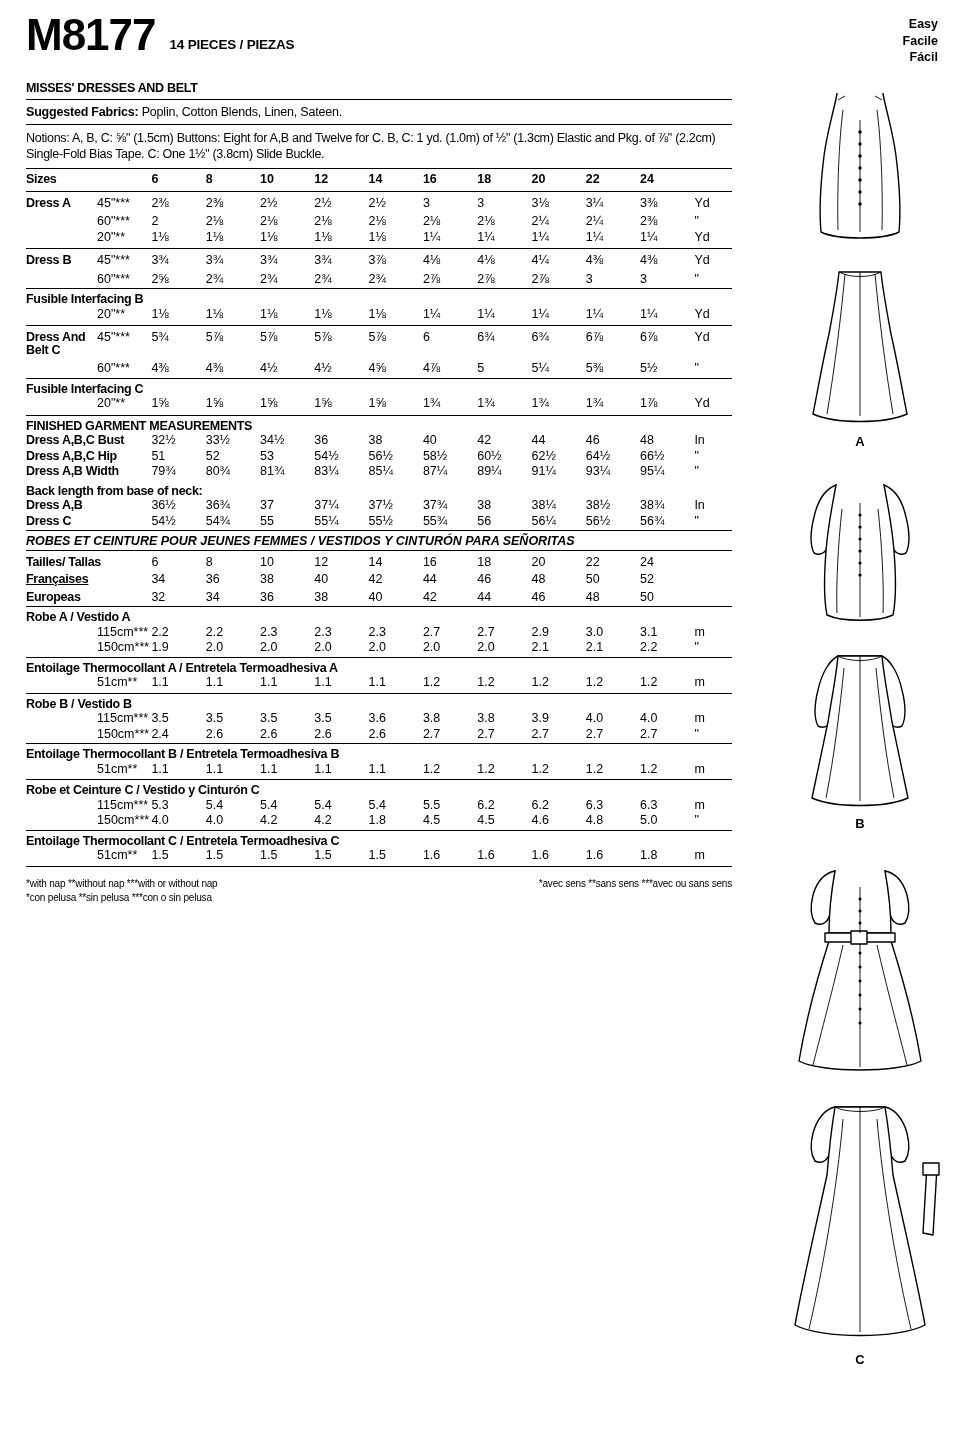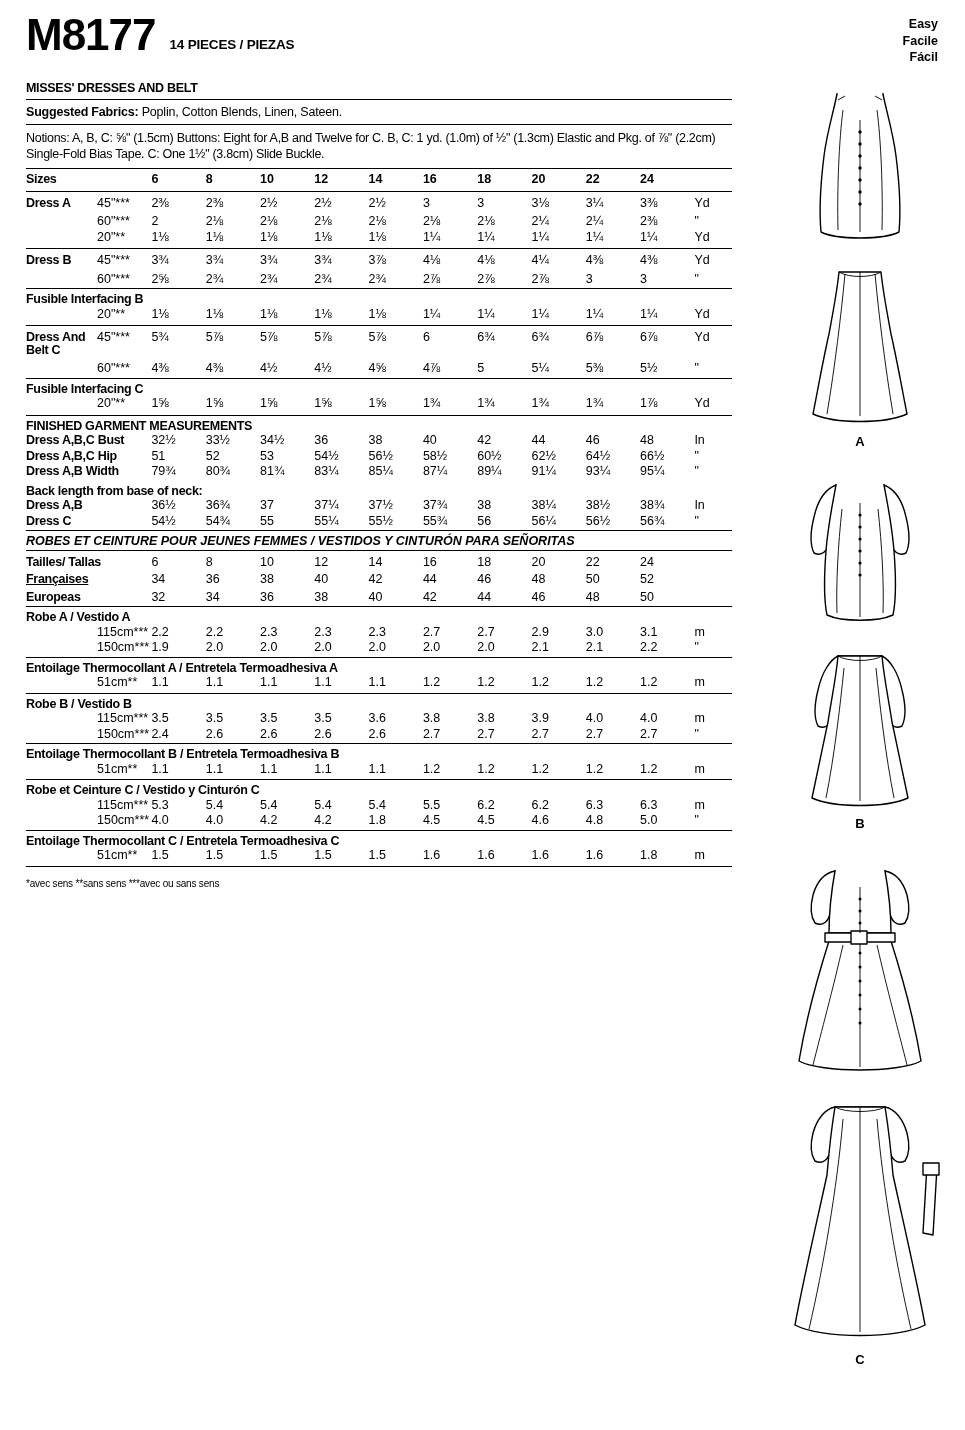--- a/index.html
+++ b/index.html
@@ -496,20 +496,24 @@
             <td class="cw" style="padding-bottom: 4px;">1.8</td>
             <td class="unit" style="padding-bottom: 4px;">m</td>
           </tr>
           <tr class="rowtop">
             <td colspan="13" style="height: 1px;"></td>
           </tr>
         </tbody>
     </table>
 
     <div class="foot">
+      <div>
+        <div>*with nap   **without nap   ***with or without nap</div>
+        <div>*con pelusa   **sin pelusa   ***con o sin pelusa</div>
+      </div>
       <div class="r">
         <div>*avec sens   **sans sens   ***avec ou sans sens</div>
       </div>
     </div>
   </div>
 
   <div class="right">
     <div class="diffic">
       <div>Easy</div>
       <div>Facile</div>

